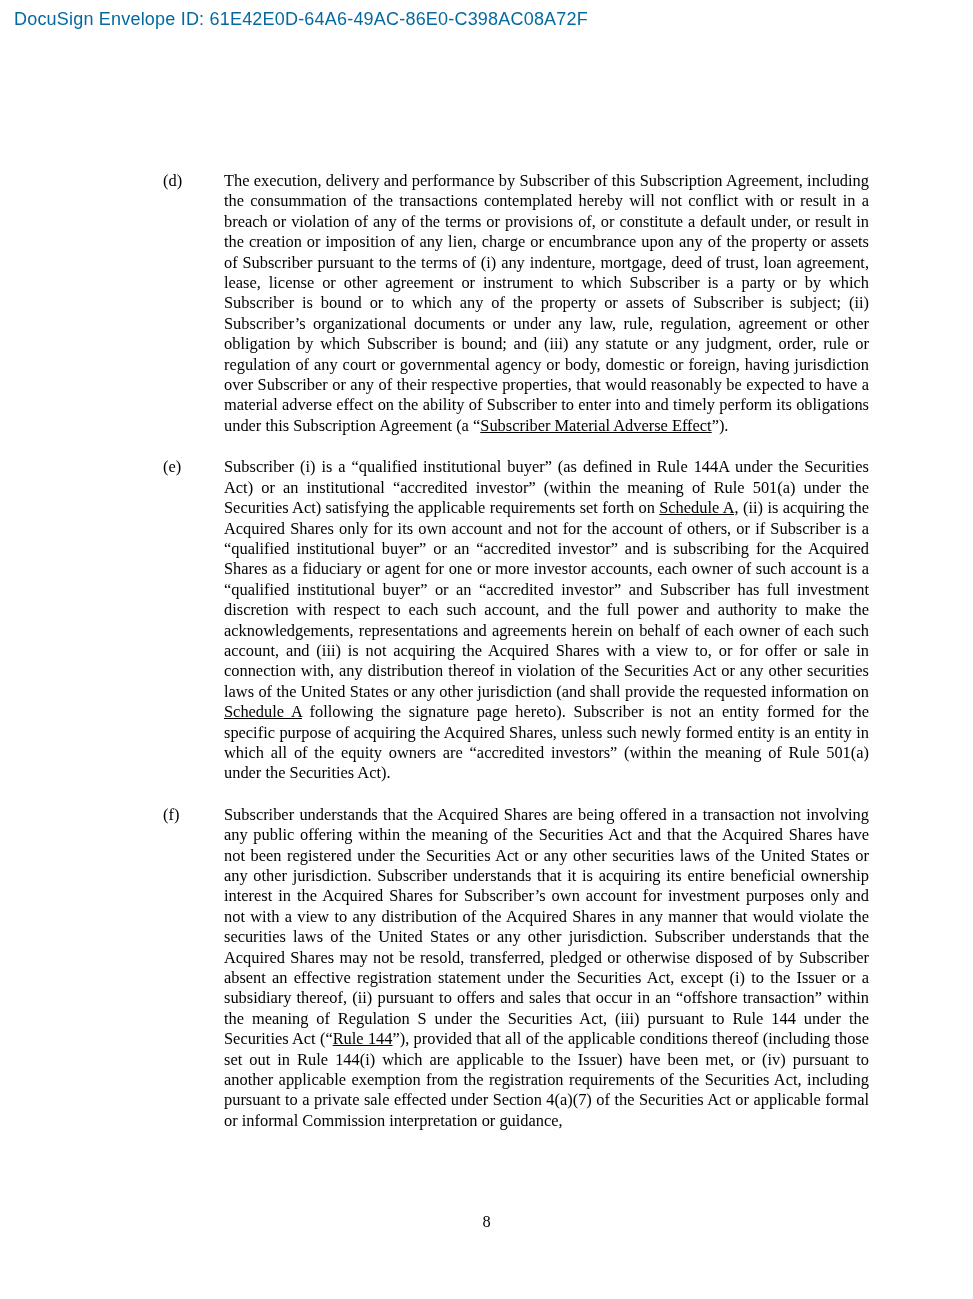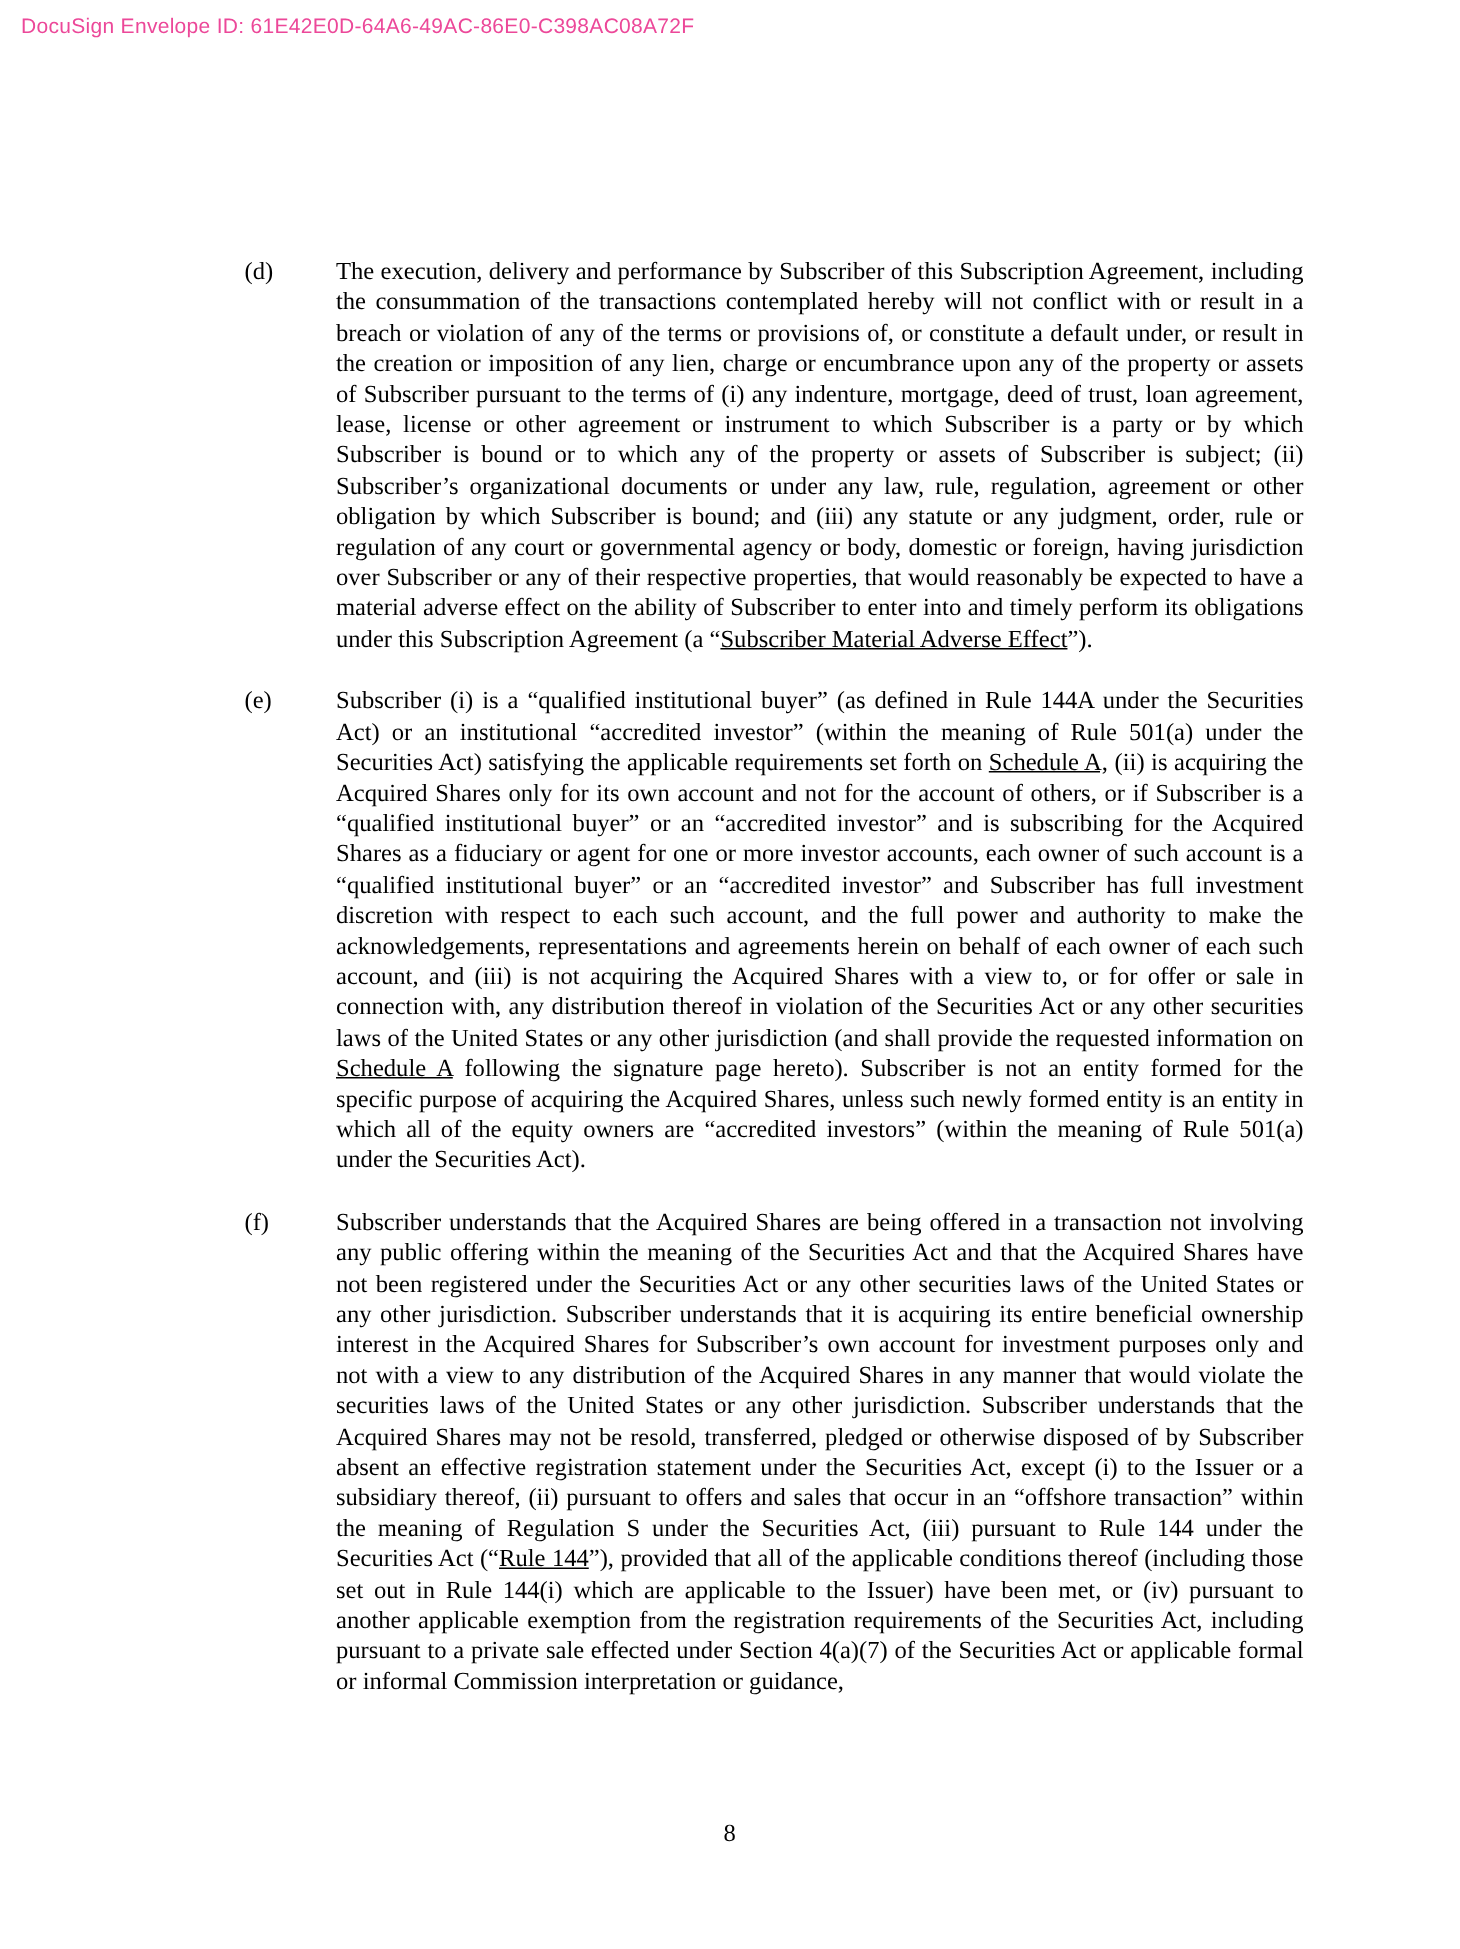--- a/index.html
+++ b/index.html
@@ -12,23 +12,23 @@
     width: 973px;
     height: 1299px;
     background: #ffffff;
     overflow: hidden;
   }
   .docusign-header {
     position: absolute;
     top: 9px;
     left: 14px;
     font-family: "Liberation Sans", sans-serif;
-    font-size: 14px;
+    font-size: 18px;
     letter-spacing: 0.2px;
-    color: #ec4899;
+    color: #0369a1;
     white-space: nowrap;
   }
   .content {
     position: absolute;
     top: 171px;
     left: 163px;
     width: 706px;
   }
   .para {
     display: flex;

